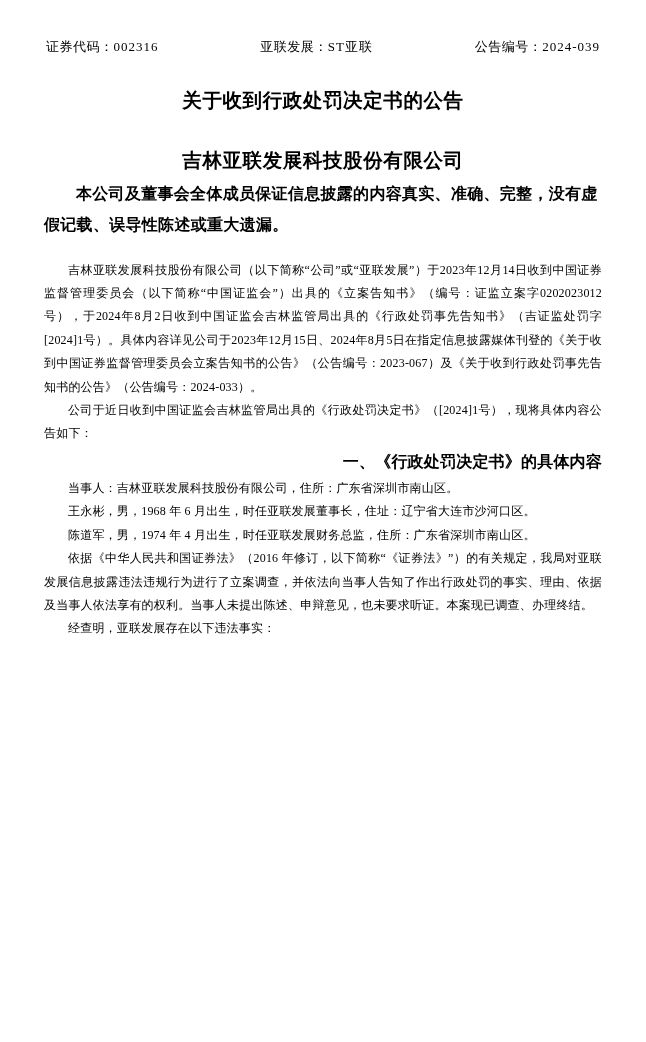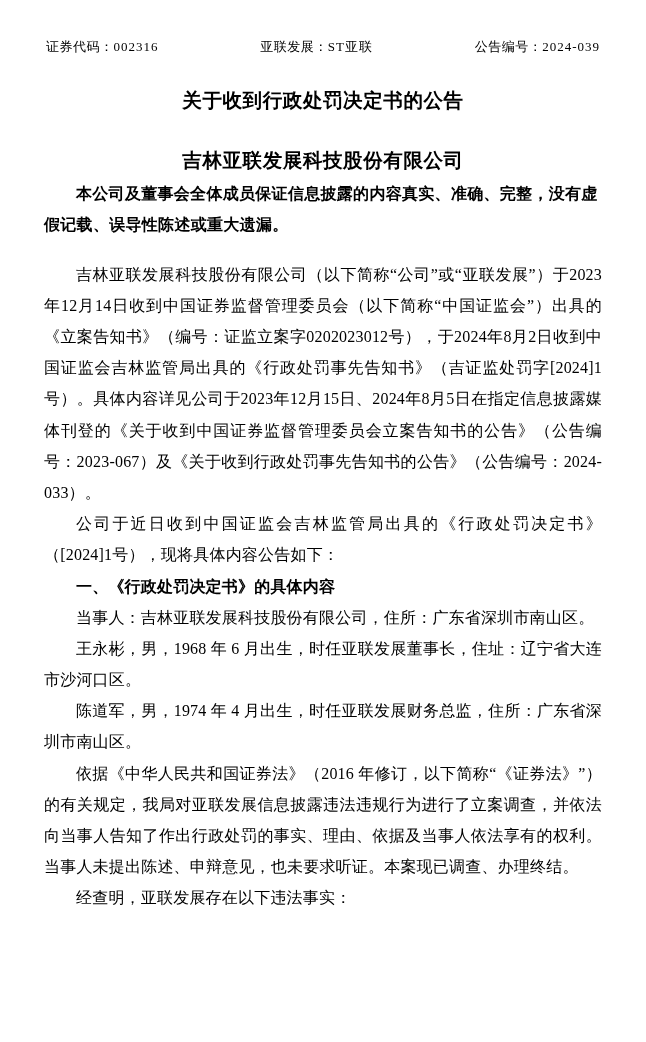--- a/index.html
+++ b/index.html
@@ -50,32 +50,33 @@
   }
   .lead {
     font-size: 16px;
     font-weight: bold;
     line-height: 1.95;
     text-indent: 2em;
     letter-spacing: 0.3px;
     margin-bottom: 18px;
   }
   .body-para {
-    font-size: 16px;
+    font-size: 12px;
     line-height: 1.95;
     text-indent: 2em;
     letter-spacing: 0.2px;
     text-align: justify;
   }
   .sec-title {
     font-size: 16px;
     font-weight: bold;
     line-height: 1.95;
     text-indent: 2em;
     letter-spacing: 0.2px;
+    text-align: right;
   }
   .bold {
     font-weight: bold;
   }
 </style>
 </head>
 <body>
 
 <div class="page">
 

